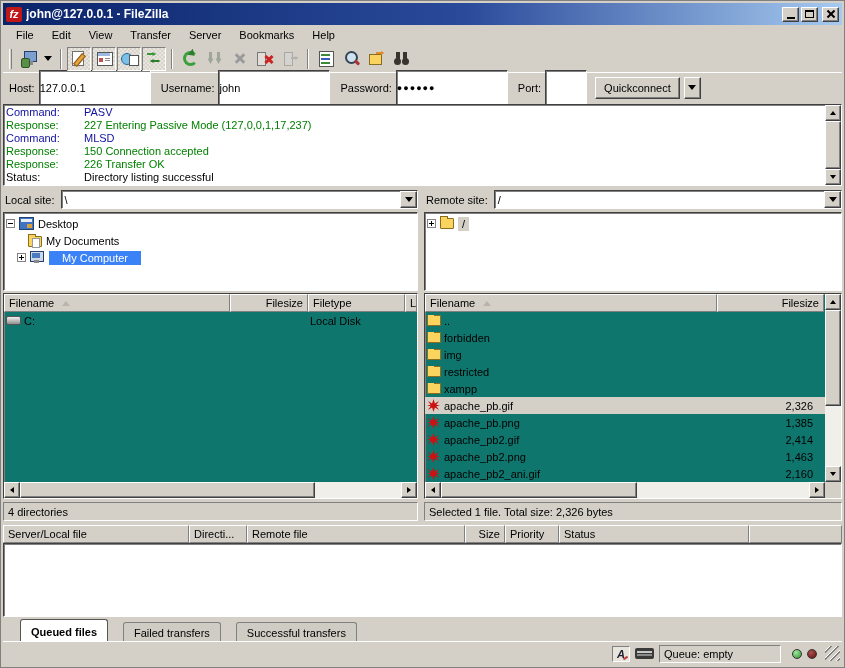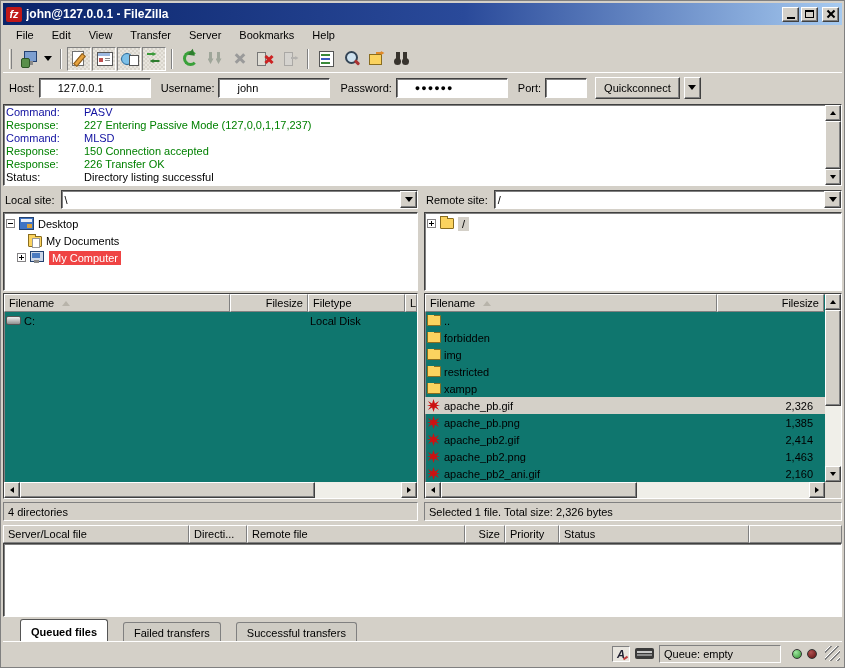--- a/index.html
+++ b/index.html
@@ -86,22 +86,22 @@
   
   .i-syn::before{content:"";position:absolute;left:1px;top:4px;width:11px;height:9px;background:#fbd35f;border:1px solid #8a6d1f;}
   .i-syn::after{content:"";position:absolute;left:8px;top:1px;width:9px;height:4px;background:#e08a2a;clip-path:polygon(0 25%,60% 25%,60% 0,100% 50%,60% 100%,60% 75%,0 75%);}
   
   .i-bin::before{content:"";position:absolute;left:1px;top:8px;width:7px;height:7px;background:#38342e;border-radius:50%;box-shadow:8px 0 0 #38342e;}
   .i-bin::after{content:"";position:absolute;left:3px;top:2px;width:4px;height:8px;background:#38342e;box-shadow:7px 0 0 #38342e;}
 
   
   .qc{height:30px;display:flex;align-items:center;gap:4px;padding:0 2px 0 6px;border-top:1px solid #fff;}
   .qc label{margin-left:6px;}
-  .qc input{height:20px;border:1px solid;border-color:#404040 #fff #fff #404040;box-shadow:inset 1px 1px 0 #808080;
-    padding:1px 18px;font-family:"Liberation Sans",sans-serif;font-size:11px;background:#fff;}
+  .qc input{height:36px;border:1px solid;border-color:#404040 #fff #fff #404040;box-shadow:inset 1px 1px 0 #808080;
+    padding:1px 0;font-family:"Liberation Sans",sans-serif;font-size:11px;background:#fff;}
   .w110{width:112px;} .w40{width:42px;}
   .qcbtn{height:22px;padding:0 8px;background:#d4d0c8;display:flex;align-items:center;}
   .qcdrop{height:22px;width:17px;background:#d4d0c8;display:flex;align-items:center;justify-content:center;}
 
   
   .log{height:82px;margin-top:2px;background:#fff;display:flex;}
   .logbody{flex:1;padding:1px 0 0 2px;overflow:hidden;}
   .logline{height:13px;line-height:13px;display:flex;white-space:nowrap;}
   .lt{width:78px;flex:none;}
   .c-cmd{color:#1010a0;} .c-resp{color:#008000;} .c-stat{color:#000;}
@@ -126,21 +126,21 @@
   .sitelabel{padding:0 2px;}
   .combo{flex:1;height:19px;background:#fff;display:flex;align-items:center;}
   .combo .val{flex:1;padding:0 3px;}
   .combo .cbtn{width:17px;height:17px;background:#d4d0c8;display:flex;align-items:center;justify-content:center;}
   .tree{height:79px;background:#fff;margin-top:2px;padding:2px 0 0 2px;overflow:hidden;flex:none;}
   .trow{height:17px;display:flex;align-items:center;gap:4px;}
   .pm{width:9px;height:9px;background:#fff;border:1px solid #848284;position:relative;flex:none;}
   .pm::before{content:"";position:absolute;left:1px;right:1px;top:3px;height:1px;background:#000;}
   .pm.plus::after{content:"";position:absolute;top:1px;bottom:1px;left:3px;width:1px;background:#000;}
   .ind{width:18px;flex:none;}
-  .tsel{background:#ef4444;color:#fff;padding:1px 3px;text-align:center;}
+  .tsel{background:#3b82f6;color:#fff;padding:1px 13px;text-align:center;}
   .tsel-gray{background:#d4d0c8;padding:1px 4px;}
   
   .ic-desk{width:15px;height:13px;position:relative;flex:none;background:#3f74c4;border:1px solid #23416e;}
   .ic-desk::before{content:"";position:absolute;left:1px;top:1px;width:11px;height:3px;background:#e8edf5;}
   .ic-desk::after{content:"";position:absolute;right:1px;bottom:1px;width:5px;height:4px;background:#d8a03a;}
   .ic-docs{width:14px;height:11px;position:relative;flex:none;background:#fbd35f;border:1px solid #8a6d1f;border-radius:1px;margin-top:2px;}
   .ic-docs::before{content:"";position:absolute;left:-1px;top:-3px;width:6px;height:2px;background:#fbd35f;border:1px solid #8a6d1f;border-bottom:none;}
   .ic-docs::after{content:"";position:absolute;left:3px;top:1px;width:6px;height:8px;background:#fff;border:1px solid #999;}
   .ic-comp{width:15px;height:13px;position:relative;flex:none;}
   .ic-comp::before{content:"";position:absolute;left:0;top:0;width:12px;height:9px;background:#cdd7e8;border:1px solid #23416e;}

